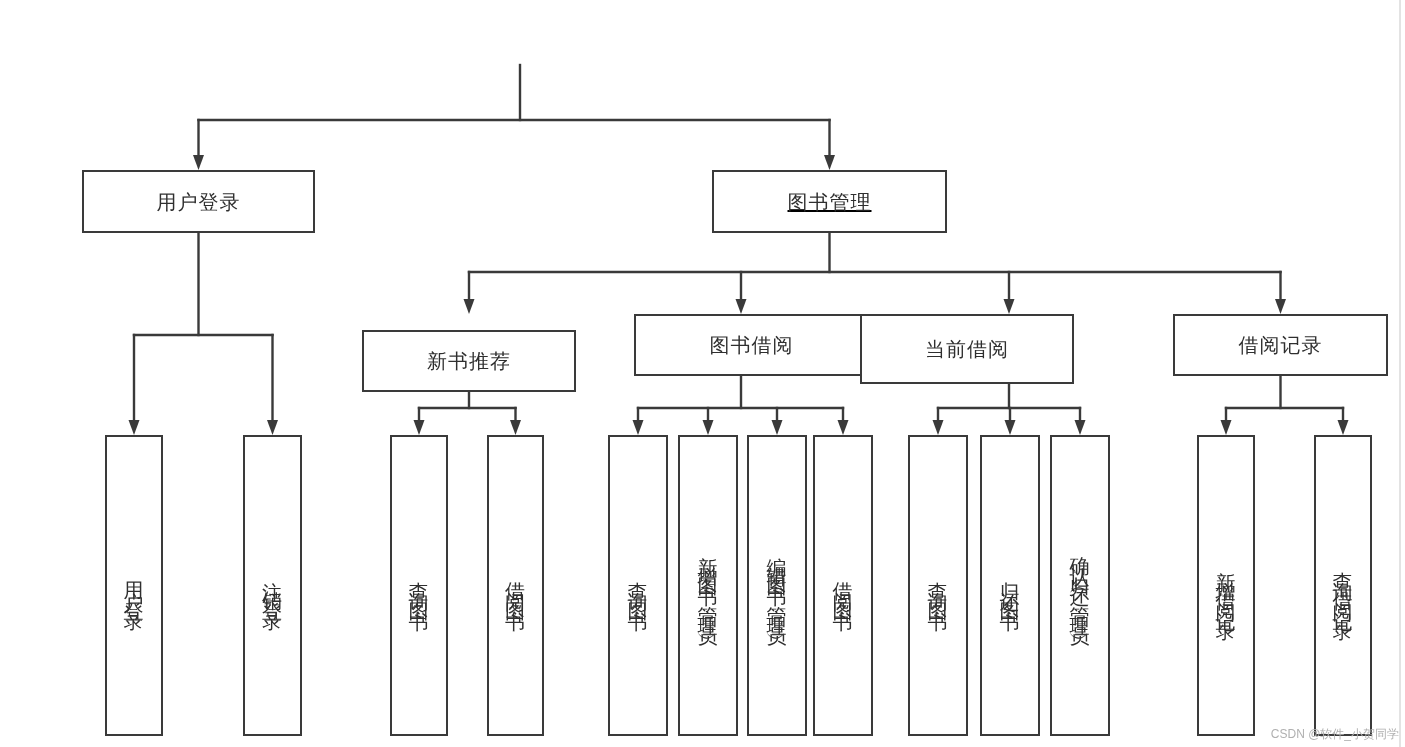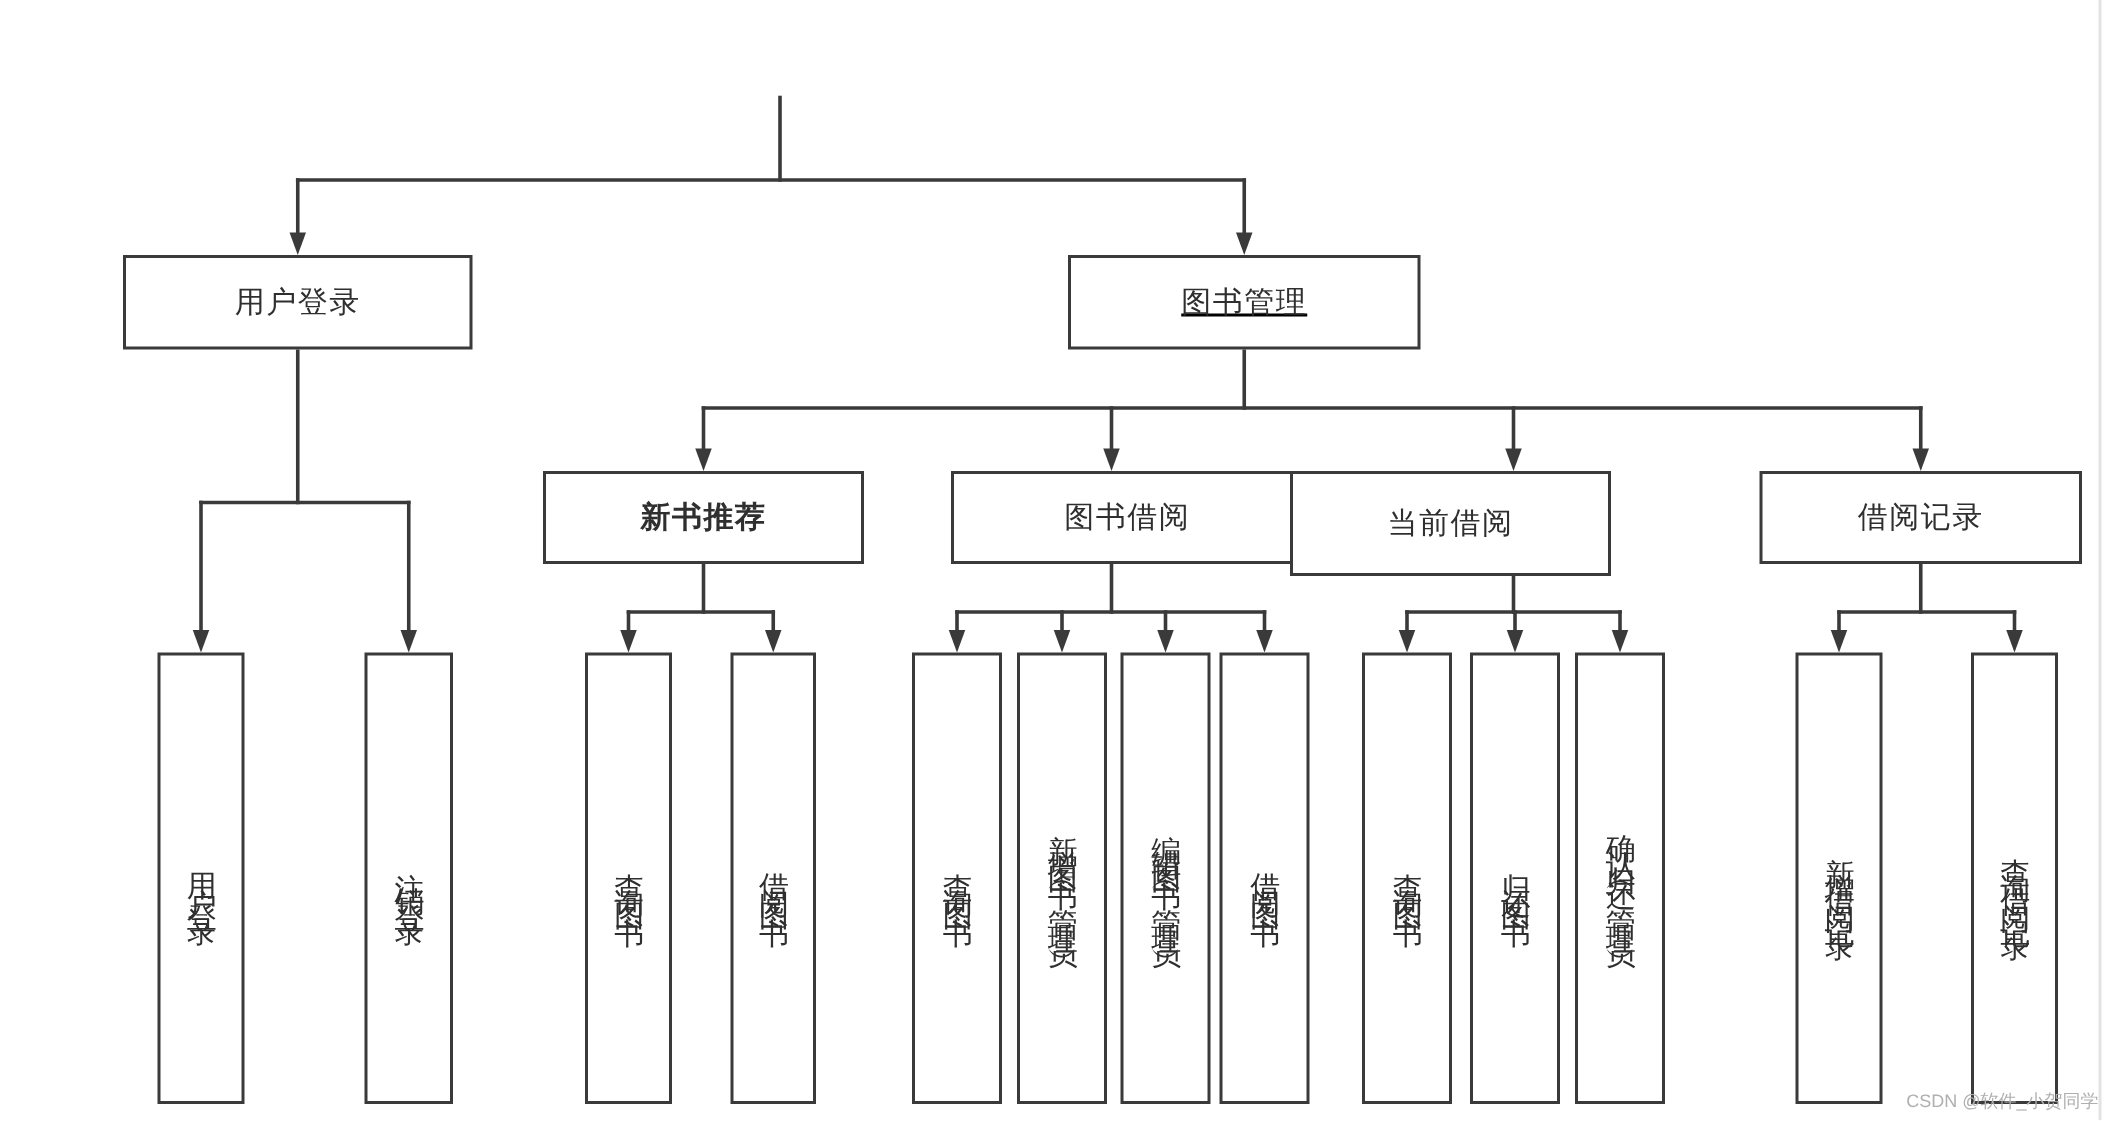--- a/index.html
+++ b/index.html
@@ -104,21 +104,21 @@
       <polygon points="1337.5,420 1348.5,420 1343,435" fill="#3a3a3a"></polygon>
     </svg>
 
   <div id="watermark">CSDN @软件_小贺同学</div>
     <div class="node" style="left: 82px; top: 170px; width: 233px; height: 63px;">
       <span class="label">用户登录</span>
     </div>
     <div class="node" style="left: 712px; top: 170px; width: 235px; height: 63px; text-decoration: underline;">
       <span class="label">图书管理</span>
     </div>
-    <div class="node" style="left: 362px; top: 314px; width: 214px; height: 62px; font-weight: bold;">
+    <div class="node" style="left: 362px; top: 330px; width: 214px; height: 62px;">
       <span class="label">新书推荐</span>
     </div>
     <div class="node" style="left: 634px; top: 314px; width: 235px; height: 62px;">
       <span class="label">图书借阅</span>
     </div>
     <div class="node" style="left: 860px; top: 314px; width: 214px; height: 70px;">
       <span class="label">当前借阅</span>
     </div>
     <div class="node" style="left: 1173px; top: 314px; width: 215px; height: 62px;">
       <span class="label">借阅记录</span>

